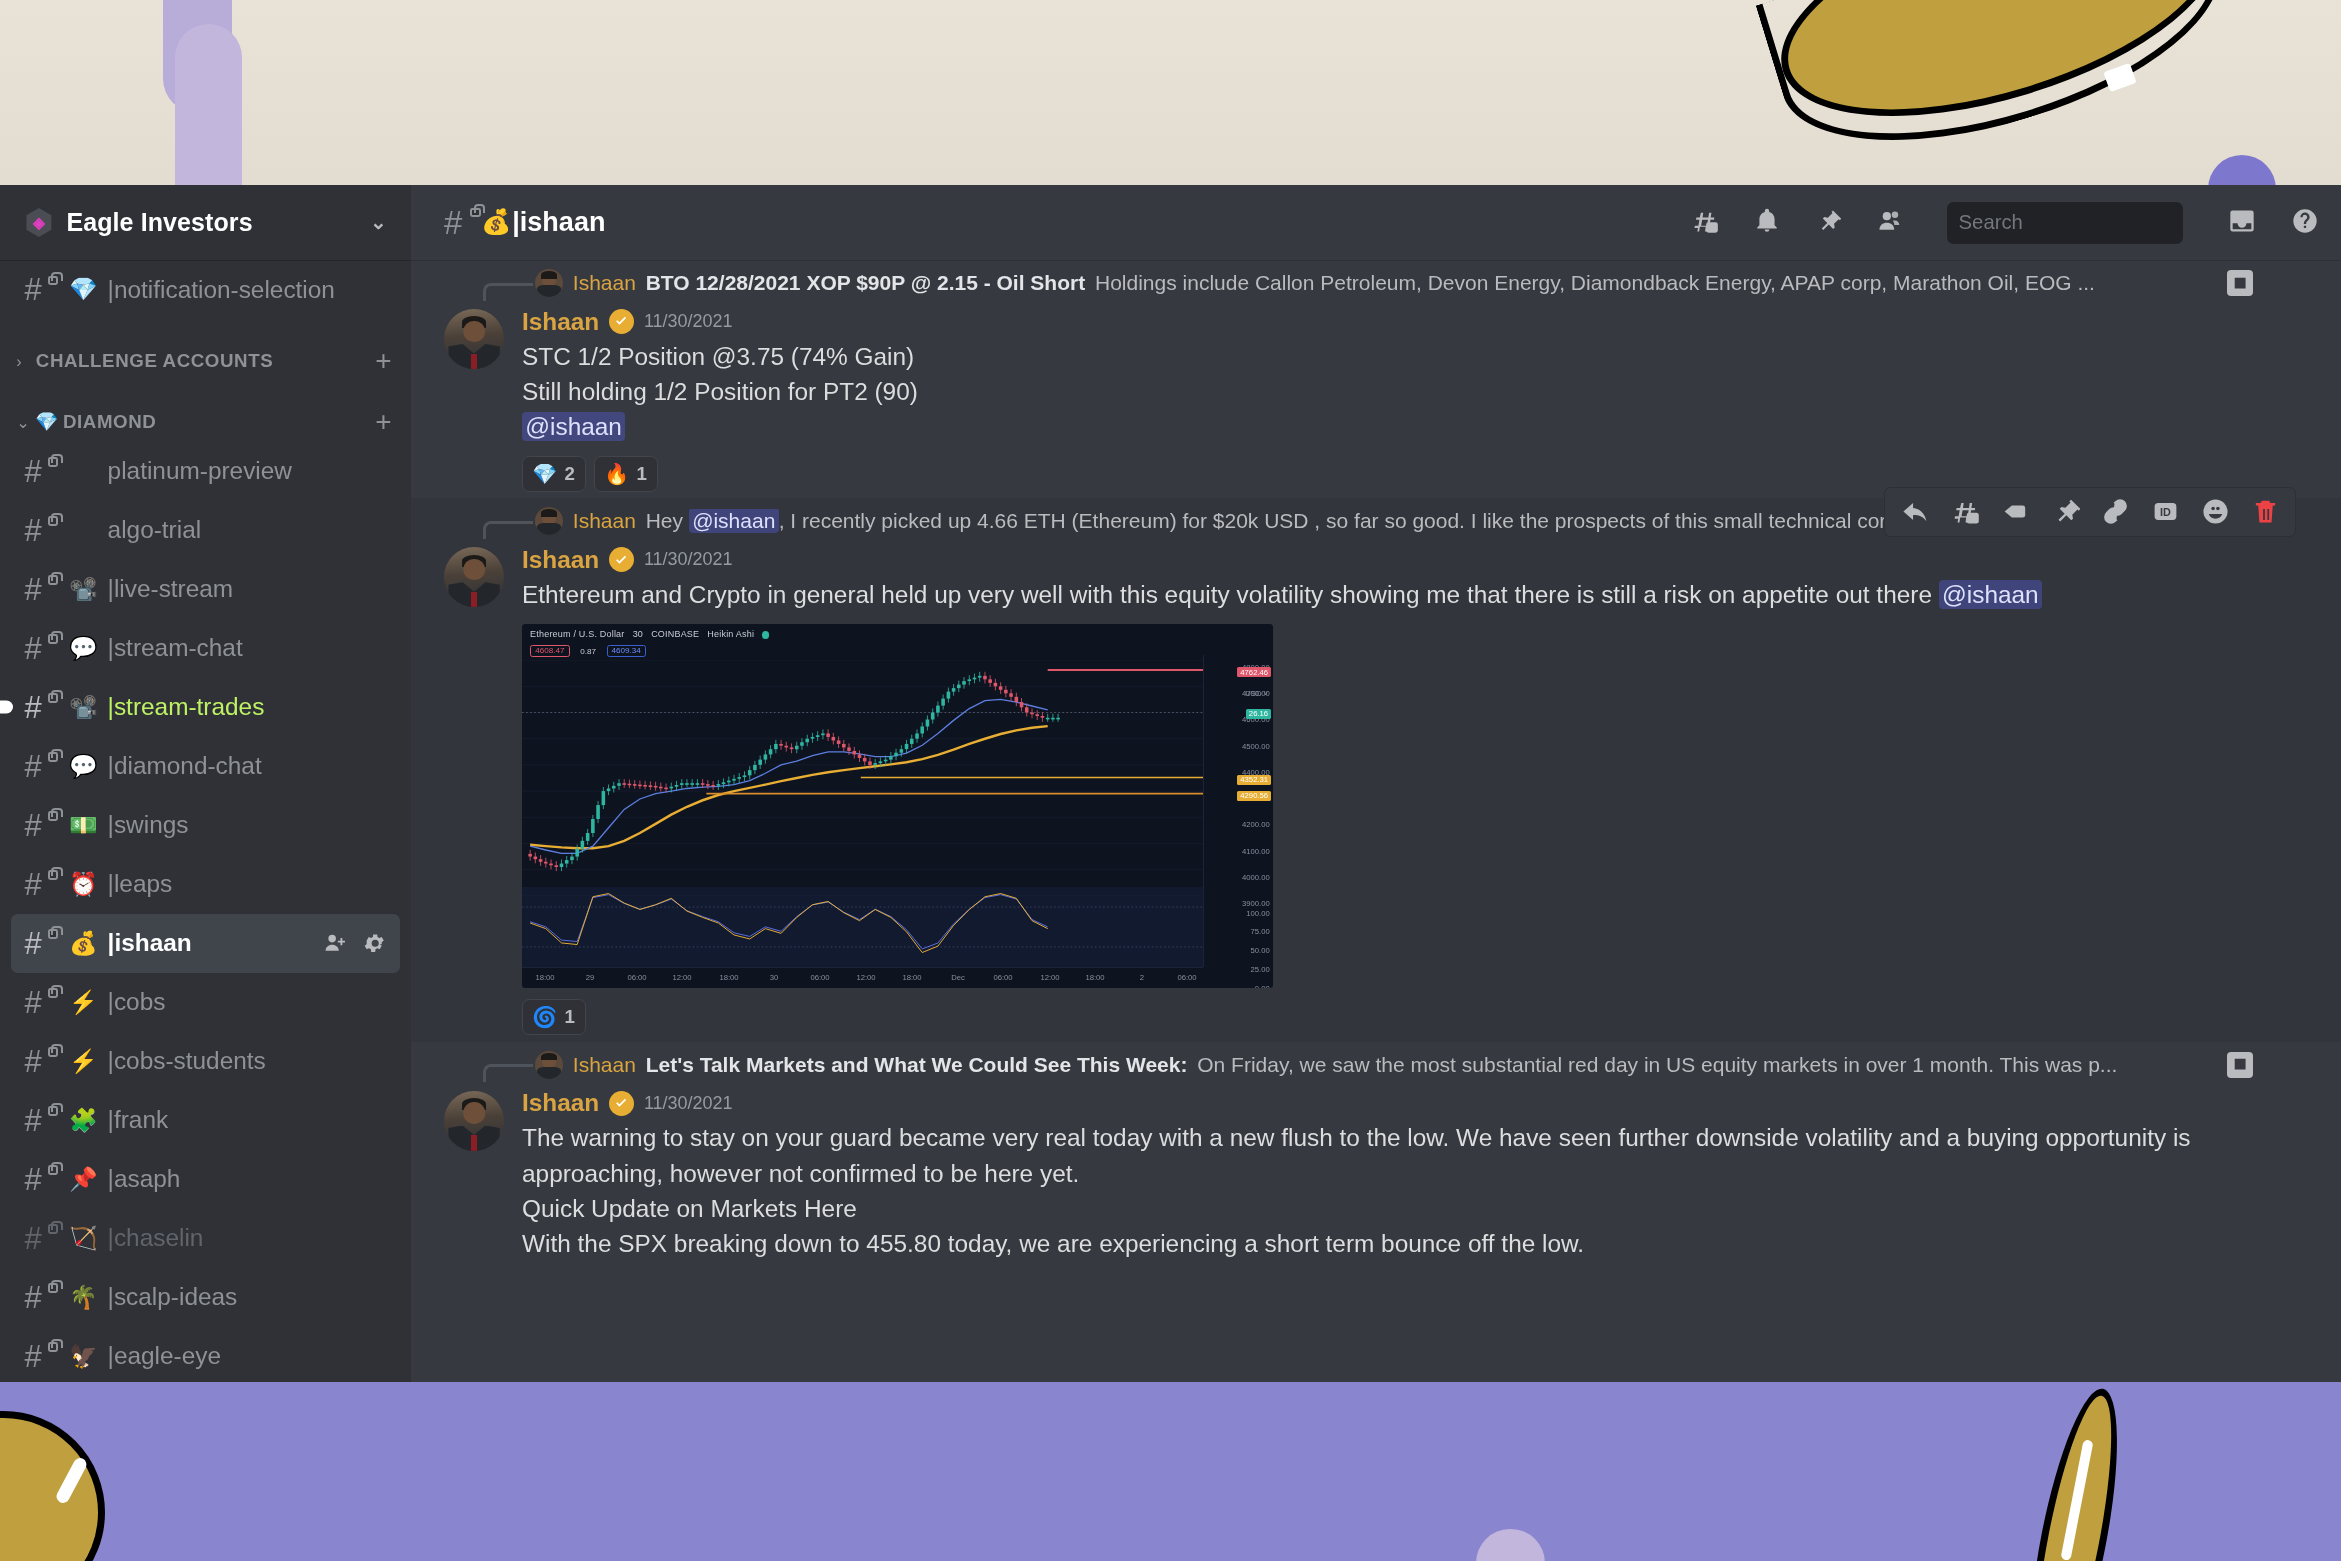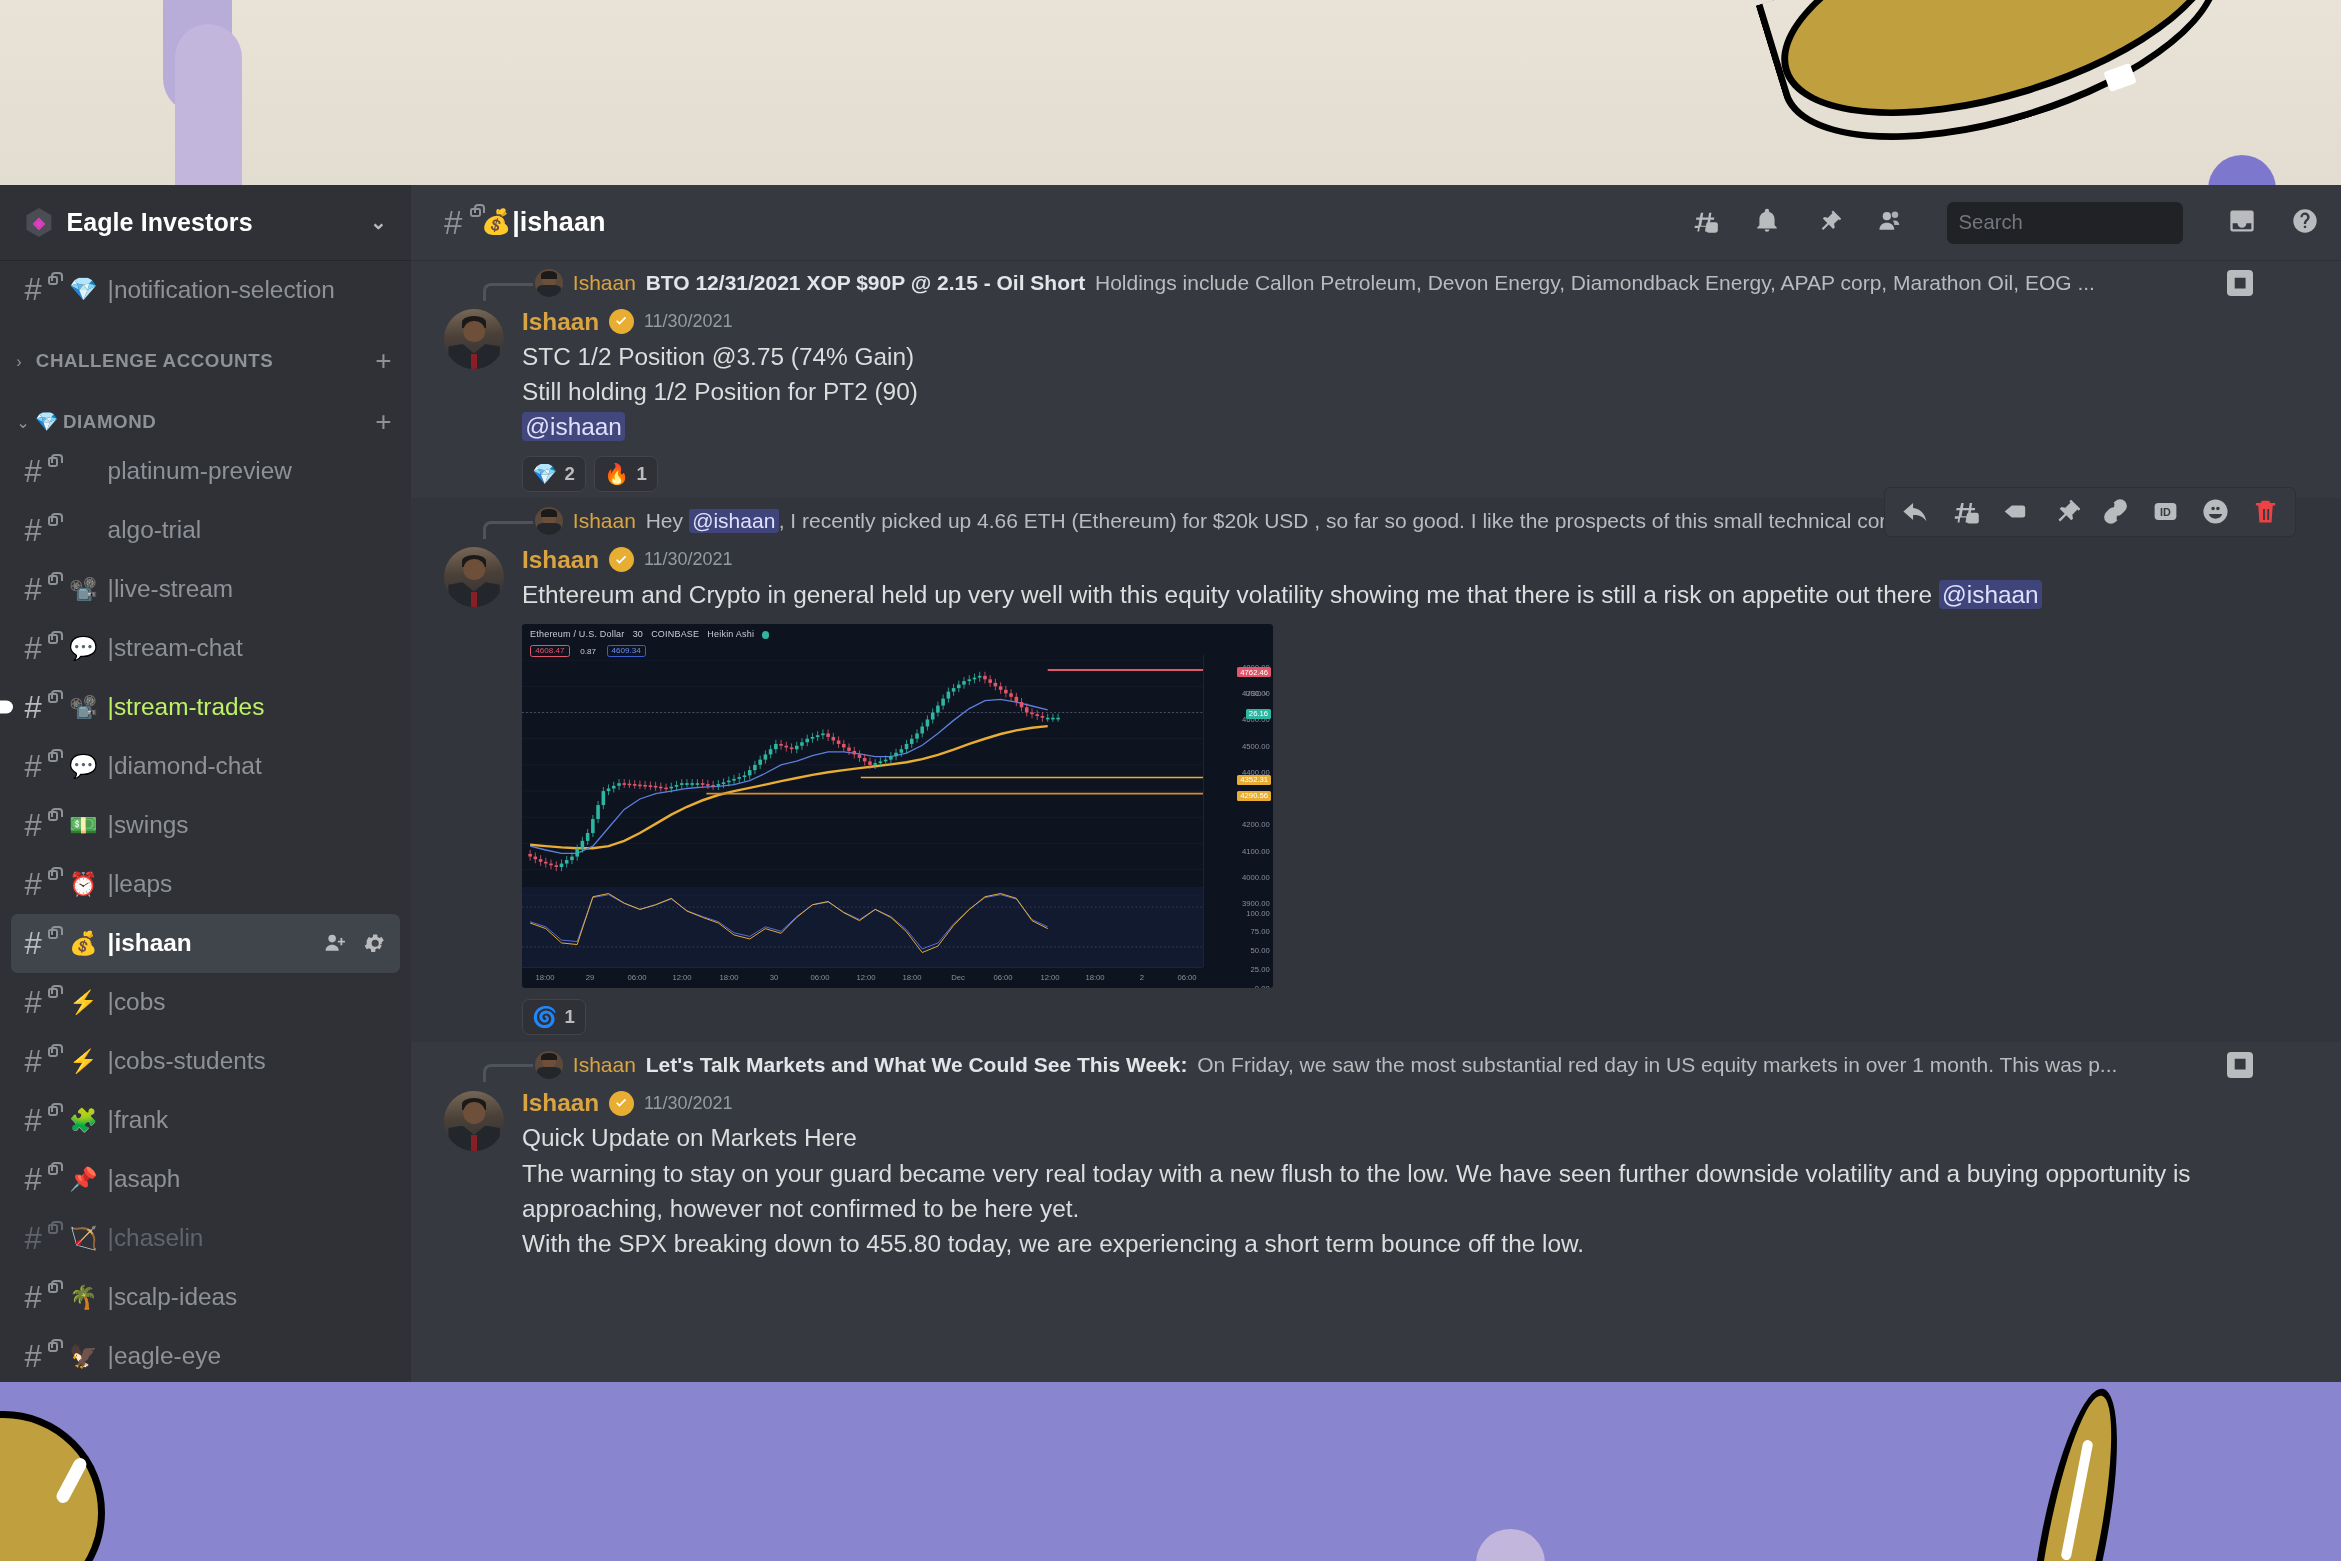--- a/index.html
+++ b/index.html
@@ -482,21 +482,21 @@
         <div class="msg">
 
     <div class="reply-ctx">
       <div class="reply-spine"></div>
       <div class="reply-avatar">
   <div style="position:absolute;left:25%;top:18%;width:50%;height:45%;border-radius:50%;background:#6d4f3a"></div>
   <div style="position:absolute;left:22%;top:8%;width:56%;height:26%;border-radius:50% 50% 0 0;background:#1c1a19"></div>
   <div style="position:absolute;left:8%;bottom:0;width:84%;height:42%;background:#23272c;border-radius:30% 30% 0 0"></div>
             </div>
       <span class="reply-name">Ishaan</span>
-      <span class="reply-bold">BTO 12/31/2021 XOP $90P @ 2.15 - Oil Short</span>
+      <span class="reply-bold">BTO 12/28/2021 XOP $90P @ 2.15 - Oil Short</span>
                   <span class="reply-text">Holdings include Callon Petroleum, Devon Energy, Diamondback Energy, APAP corp, Marathon Oil, EOG ...</span>
       <div class="reply-img-badge">
   <svg width="16.3" height="16.3" viewBox="0 0 24 24">
                 <path d="M4 4h16v16H4V4zm2 12l3.5-4.5 2.5 3 3.5-4.5L20 17H6z"></path>
                 <circle cx="9" cy="9" r="1.6"></circle>
               </svg>
             </div>
     </div>
     <div class="msg-body">
       <div class="avatar">
@@ -931,22 +931,22 @@
       <div class="msg-content">
         <div class="msg-head">
           <span class="msg-author">Ishaan</span>
           <div class="verified">
   <svg width="16.3" height="16.3" viewBox="0 0 24 24">
                     <path d="M9.5 17.3l-5-5 1.8-1.8 3.2 3.2 8-8L19.3 7.5z"></path>
                   </svg>
                 </div>
           <span class="msg-time">11/30/2021</span>
         </div>
-        <div class="msg-line">Quick Update on Markets Here</div>
-              <div class="msg-line">The warning to stay on your guard became very real today with a new flush to the low. We have seen further downside volatility and a buying opportunity is approaching, however not confirmed to be here yet.</div>
+        <div class="msg-line">The warning to stay on your guard became very real today with a new flush to the low. We have seen further downside volatility and a buying opportunity is approaching, however not confirmed to be here yet.</div>
+              <div class="msg-line">Quick Update on Markets Here</div>
               <div class="msg-line">With the SPX breaking down to 455.80 today, we are experiencing a short term bounce off the low.</div>
 
       </div>
     </div>
         </div>
       </div>
   </div>
 </div>
 
 

